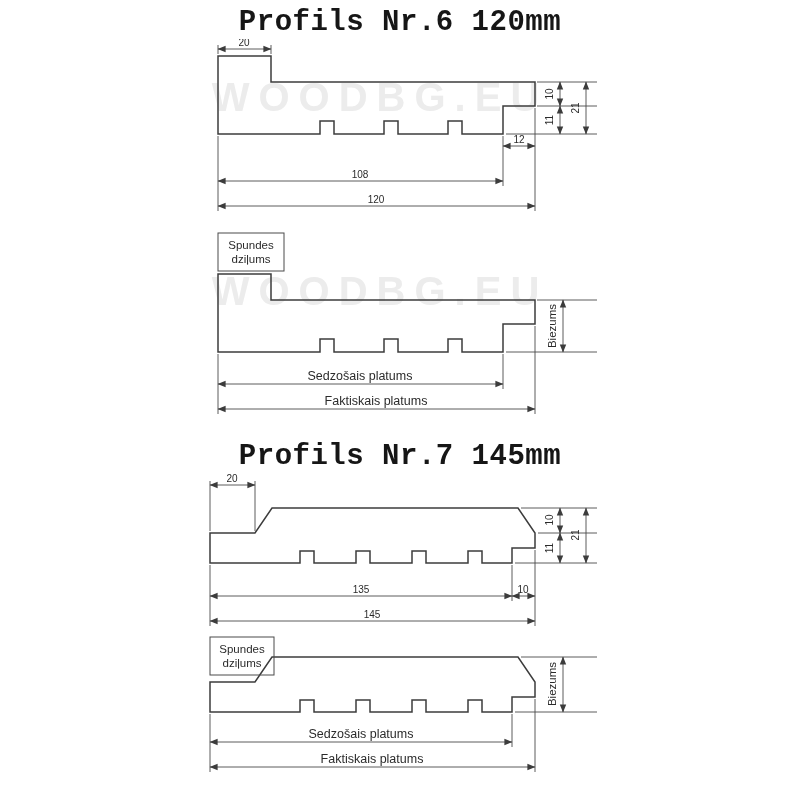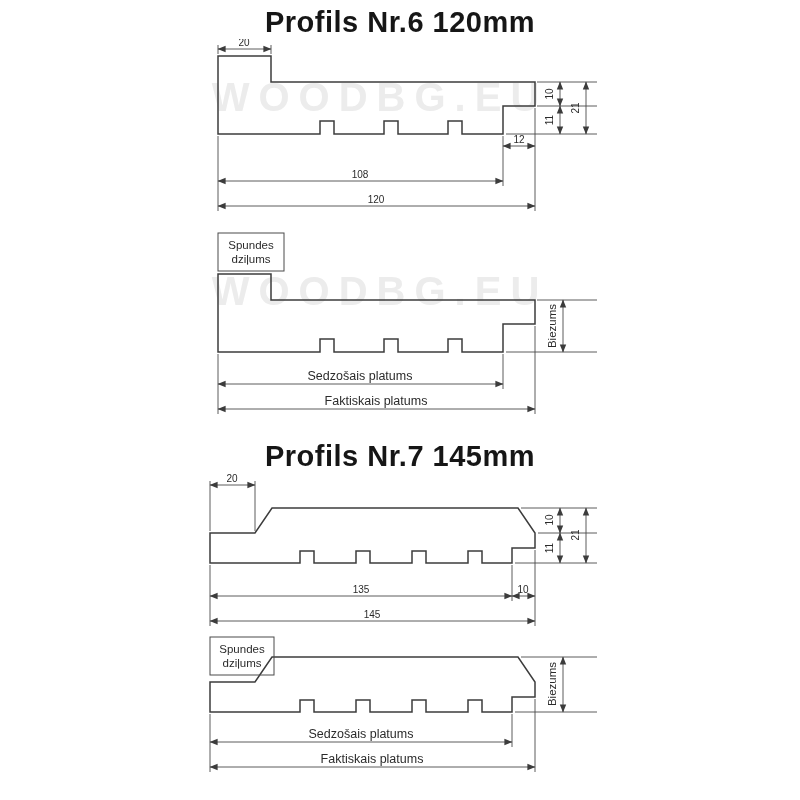--- a/index.html
+++ b/index.html
@@ -1,20 +1,20 @@
 <!DOCTYPE html>
 <html><head>
 <meta charset="utf-8">
 <style>
   html,body{margin:0;padding:0;background:#ffffff;}
   .page{width:800px;height:800px;overflow:hidden;background:#fff;
         font-family:"Liberation Sans",sans-serif;}
   h1.title{text-align:center;font-size:29px;font-weight:600;color:#161616;
            margin:6px 0 0 0;letter-spacing:.5px;
-           font-family:Liberation Sans, sans-serif;}
+           font-family:Liberation Mono, monospace;}
   h1.title.second{margin-top:14px;}
   svg{display:block;}
   .outline{fill:none;stroke:#3c3c3c;stroke-width:1.5;stroke-linejoin:miter;}
   .ext{stroke:#4a4a4a;stroke-width:.9;}
   .dim{stroke:#4a4a4a;stroke-width:.9;}
   .box{fill:none;stroke:#4a4a4a;stroke-width:1;}
   text{fill:#2b2b2b;font-family:"Liberation Sans",sans-serif;}
   .num{font-size:10px;}
   .lab{font-size:12.5px;}
   .boxlab{font-size:11.5px;}

